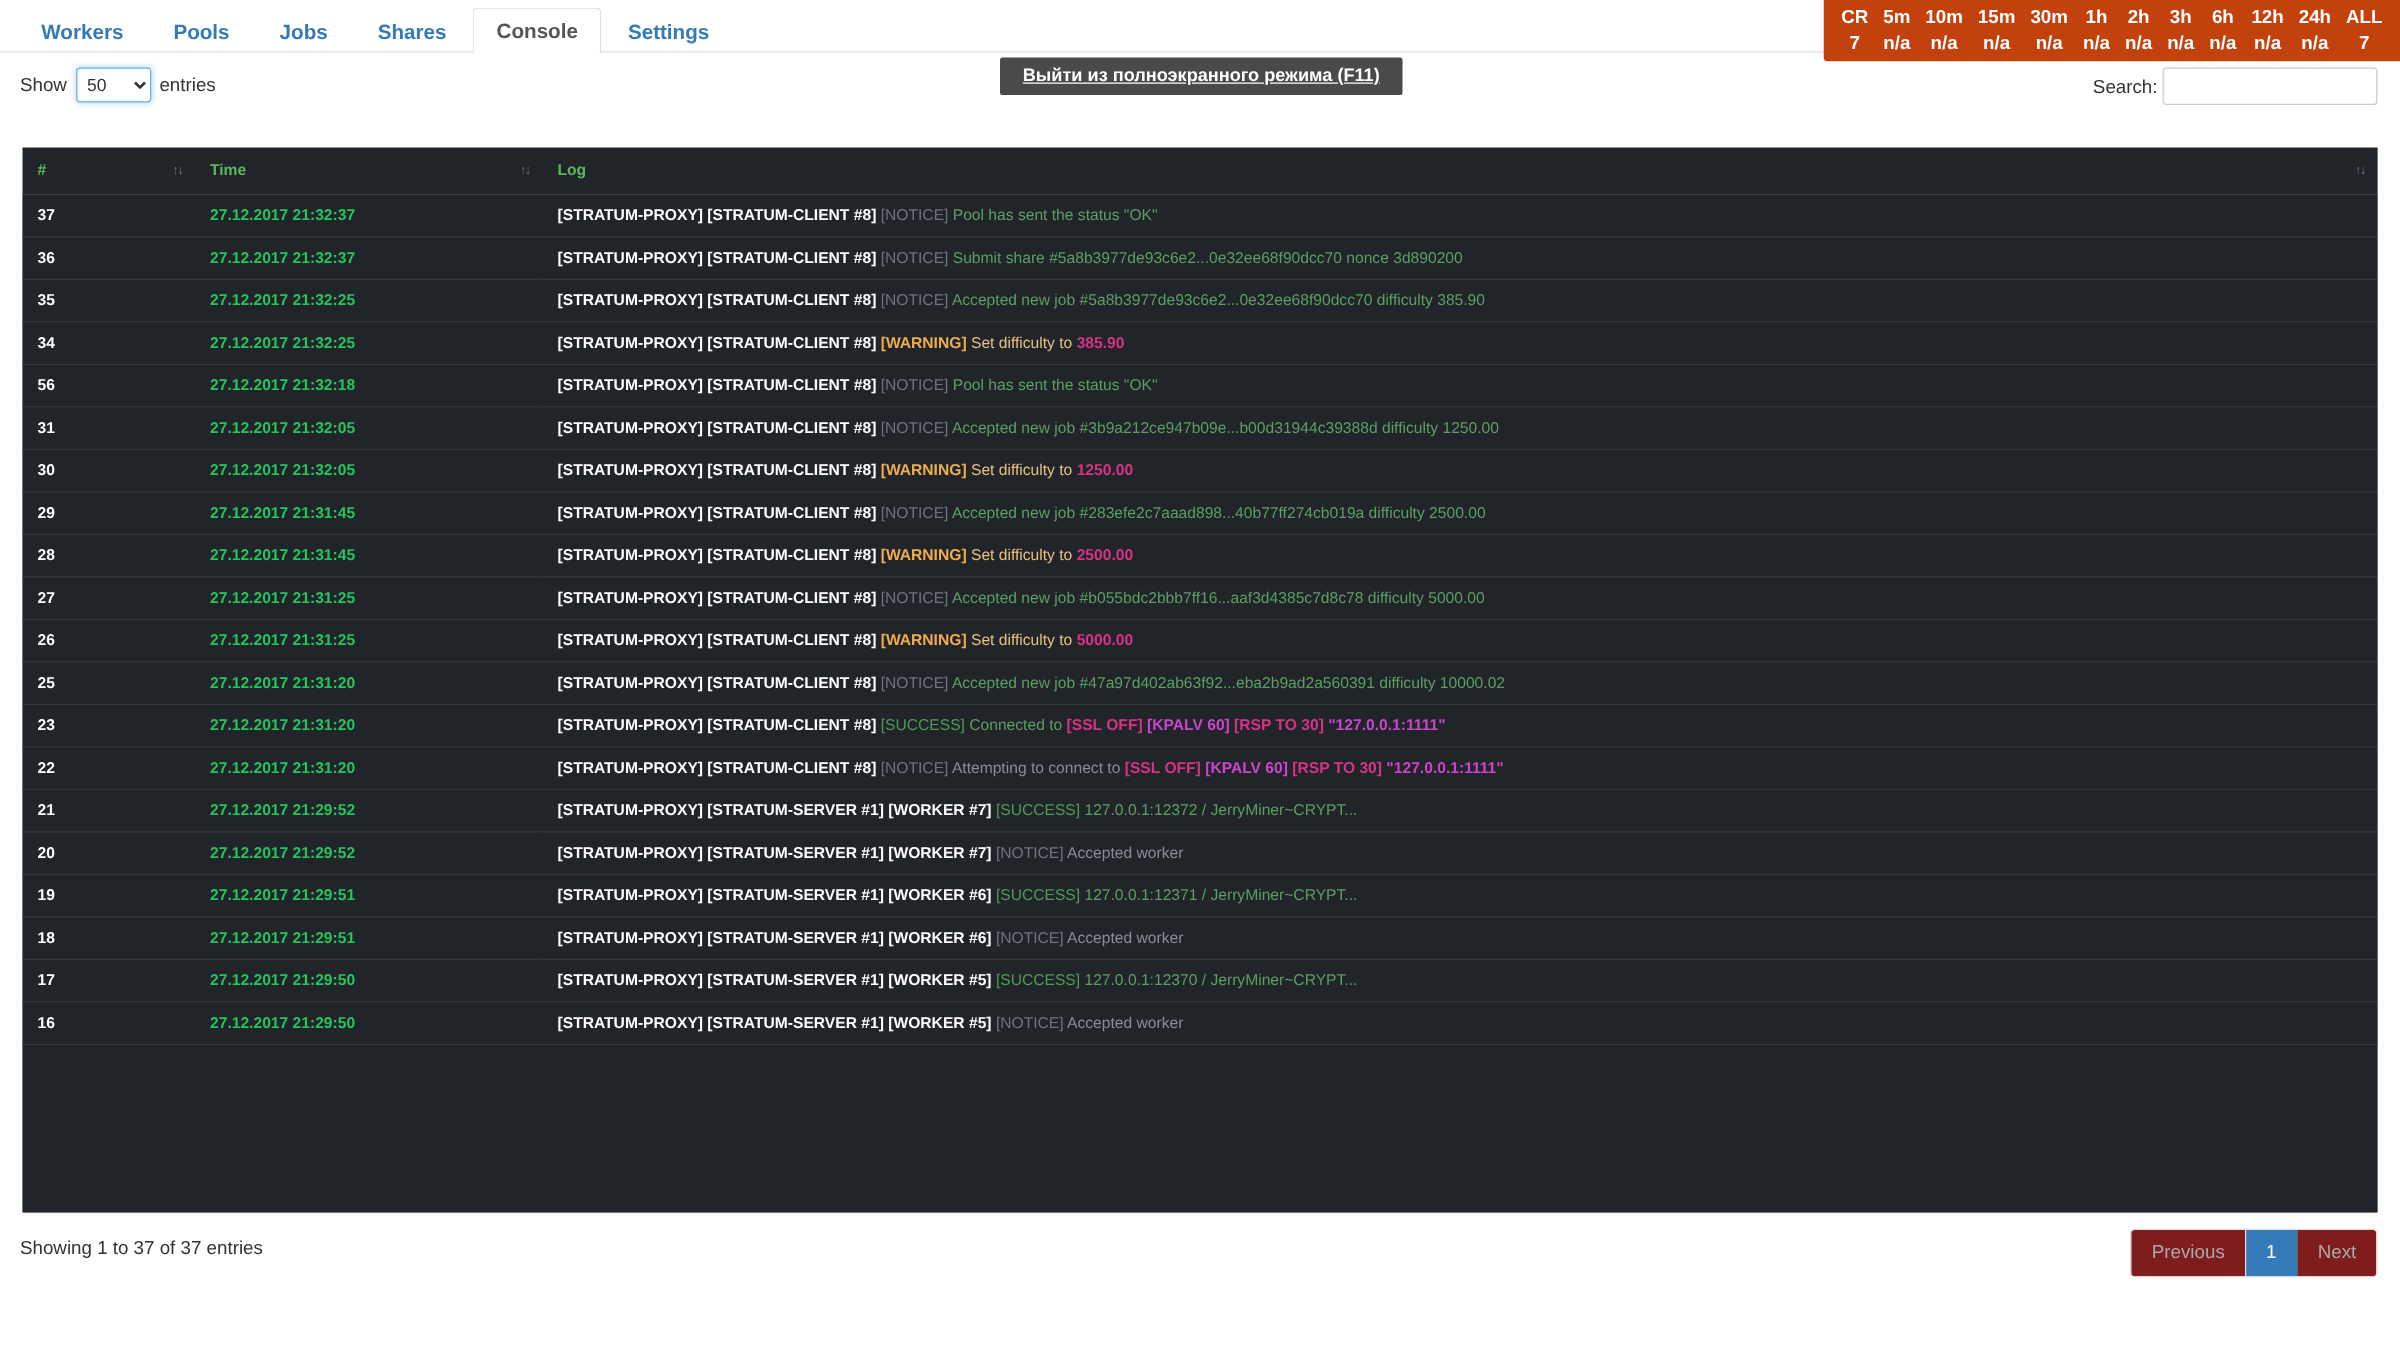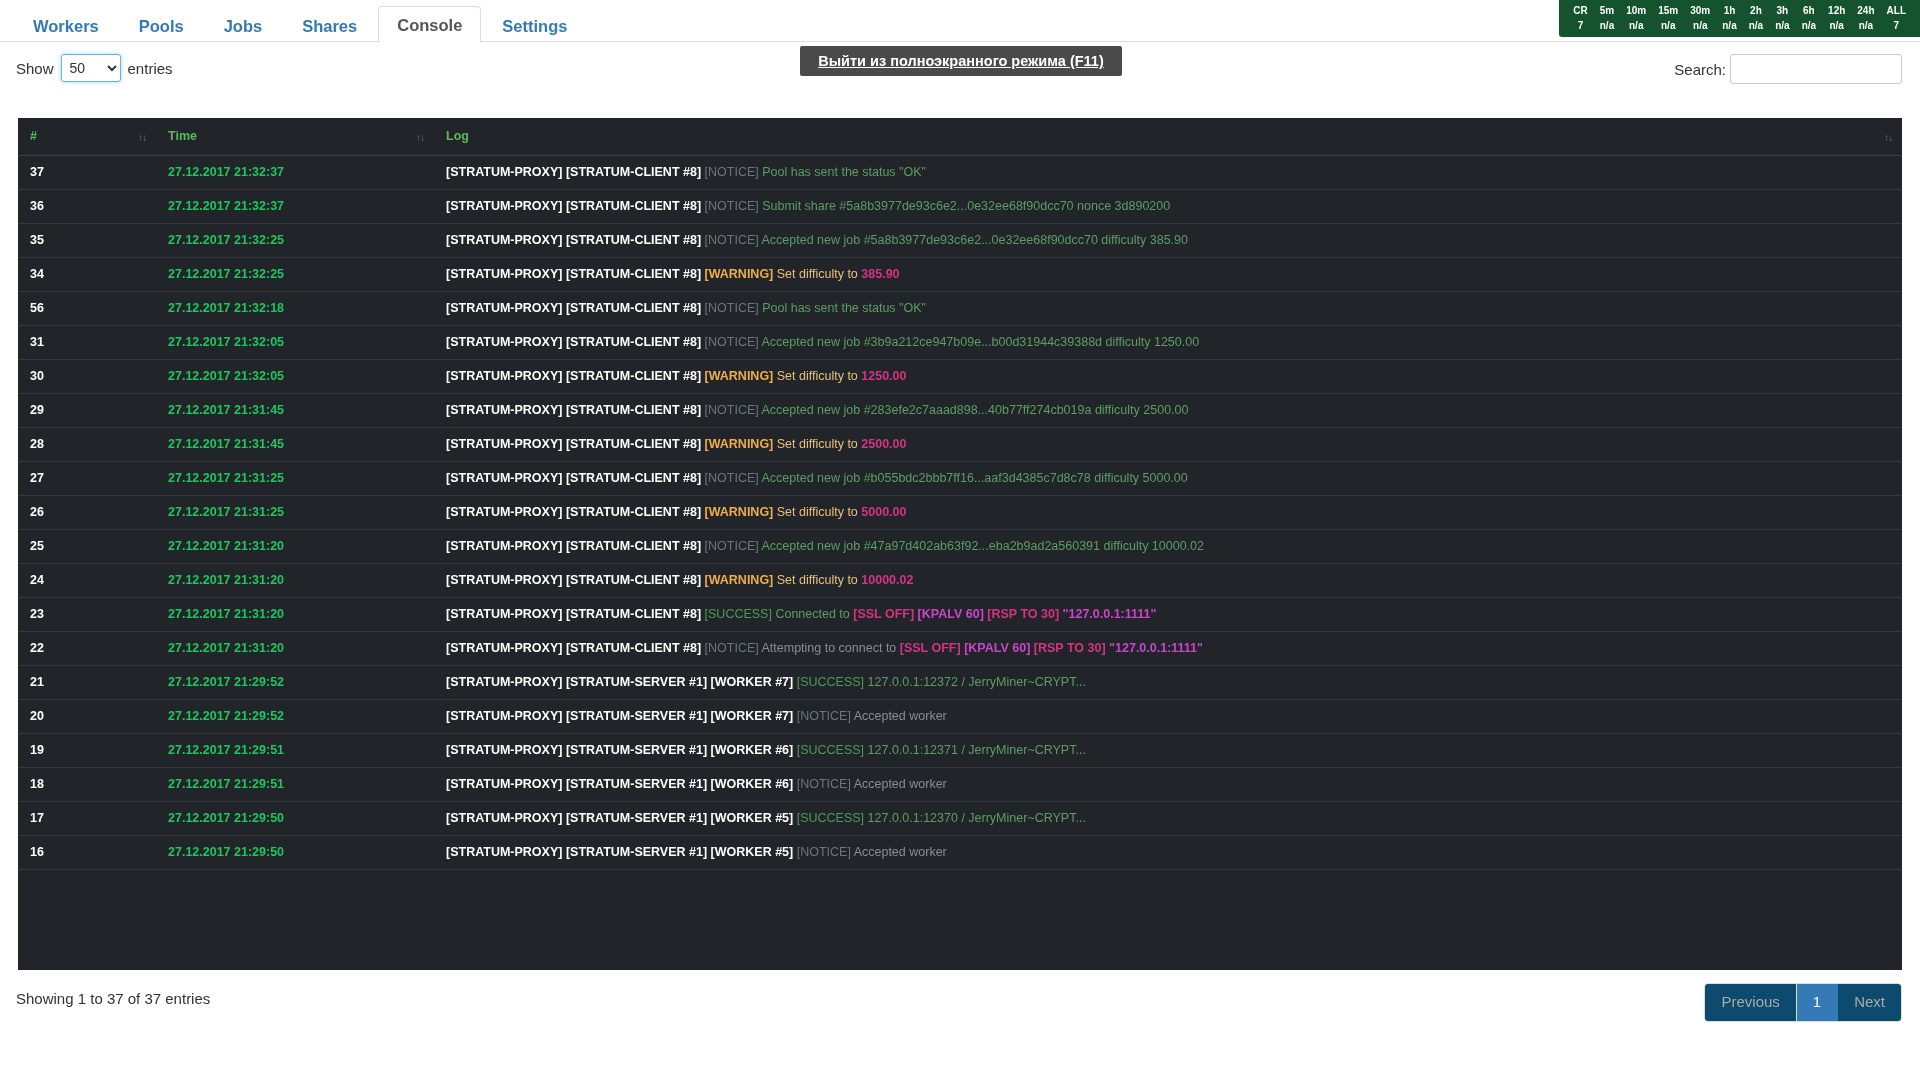--- a/index.html
+++ b/index.html
@@ -43,23 +43,23 @@
     color: #555555;
     background: #ffffff;
     border-color: #dddddd;
     border-bottom: 1px solid #ffffff;
   }
 
   
   .mini-stats {
     position: absolute;
     top: 0; right: 0;
-    background: #14532d;
+    background: #c2410c;
     color: #ffffff;
-    font-size: 10px;
+    font-size: 15px;
     font-weight: bold;
     padding: 3px 8px 4px 8px;
     border-bottom-left-radius: 3px;
   }
   .mini-stats table { border-collapse: collapse; }
   .mini-stats td {
     padding: 2px 6px;
     text-align: center;
     white-space: nowrap;
   }
@@ -226,21 +226,21 @@
     right: 18px; top: 5px;
     display: flex;
     border: 1px solid #dddddd;
     border-radius: 4px;
     overflow: hidden;
   }
   .pg {
     padding: 10px 16px;
     font-size: 15px;
     color: #aaaaaa;
-    background: #0c4a6e;
+    background: #7f1d1d;
     border-right: 1px solid #dddddd;
     cursor: pointer;
     line-height: 1.1;
   }
   .pg:last-child { border-right: none; }
   .pg.cur { background: #337ab7; color: #ffffff; border-color: #337ab7; cursor: default; }
 </style>
 </head>
 <body>
 
@@ -381,25 +381,20 @@
           <tr class="row alt">
             <td class="c-num">26</td>
             <td class="c-time">27.12.2017 21:31:25</td>
             <td class="c-log"><span class="tag-src">[STRATUM-PROXY] [STRATUM-CLIENT #8] </span><span class="lv-warn">[WARNING] </span><span class="txt-warnmsg">Set difficulty to </span><span class="txt-pink">5000.00</span></td>
           </tr>
           <tr class="row">
             <td class="c-num">25</td>
             <td class="c-time">27.12.2017 21:31:20</td>
             <td class="c-log"><span class="tag-src">[STRATUM-PROXY] [STRATUM-CLIENT #8] </span><span class="lv-notice">[NOTICE] </span><span class="txt-green">Accepted new job #47a97d402ab63f92...eba2b9ad2a560391 difficulty 10000.02</span></td>
           </tr>
-          <tr class="row alt">
-            <td class="c-num">24</td>
-            <td class="c-time">27.12.2017 21:31:20</td>
-            <td class="c-log"><span class="tag-src">[STRATUM-PROXY] [STRATUM-CLIENT #8] </span><span class="lv-warn">[WARNING] </span><span class="txt-warnmsg">Set difficulty to </span><span class="txt-pink">10000.02</span></td>
-          </tr>
           <tr class="row">
             <td class="c-num">23</td>
             <td class="c-time">27.12.2017 21:31:20</td>
             <td class="c-log"><span class="tag-src">[STRATUM-PROXY] [STRATUM-CLIENT #8] </span><span class="lv-succ">[SUCCESS] </span><span class="txt-green">Connected to </span><span class="txt-pink">[SSL OFF] </span><span class="txt-magenta">[KPALV 60] </span><span class="txt-pink">[RSP TO 30] </span><span class="txt-magenta">"127.0.0.1:1111"</span></td>
           </tr>
           <tr class="row alt">
             <td class="c-num">22</td>
             <td class="c-time">27.12.2017 21:31:20</td>
             <td class="c-log"><span class="tag-src">[STRATUM-PROXY] [STRATUM-CLIENT #8] </span><span class="lv-notice">[NOTICE] </span><span class="txt-plain">Attempting to connect to </span><span class="txt-pink">[SSL OFF] </span><span class="txt-magenta">[KPALV 60] </span><span class="txt-pink">[RSP TO 30] </span><span class="txt-magenta">"127.0.0.1:1111"</span></td>
           </tr>

